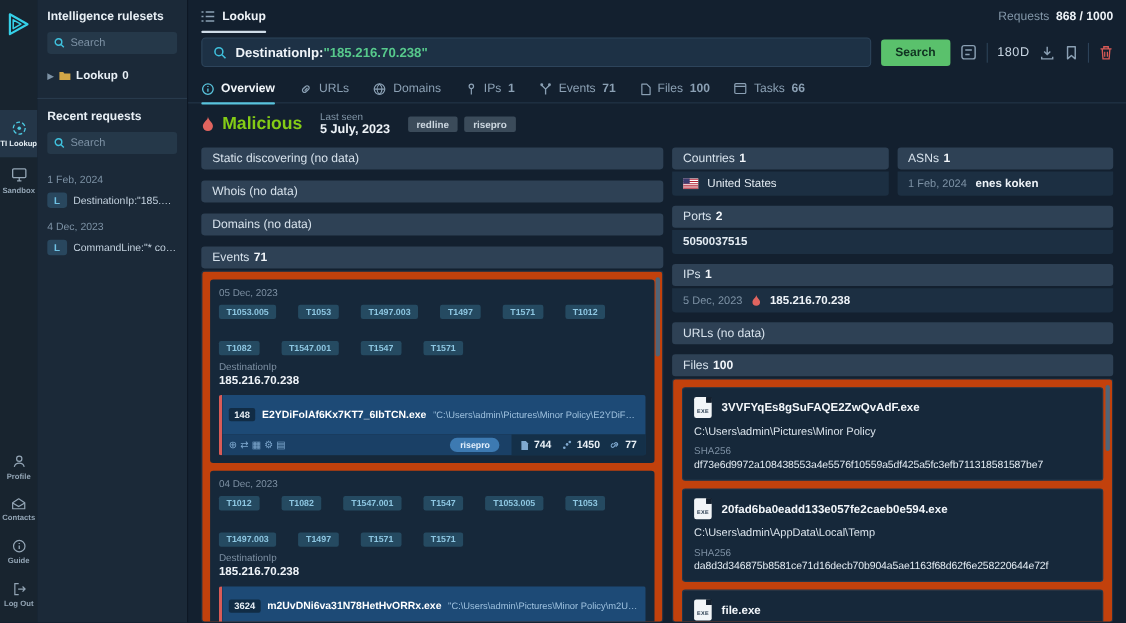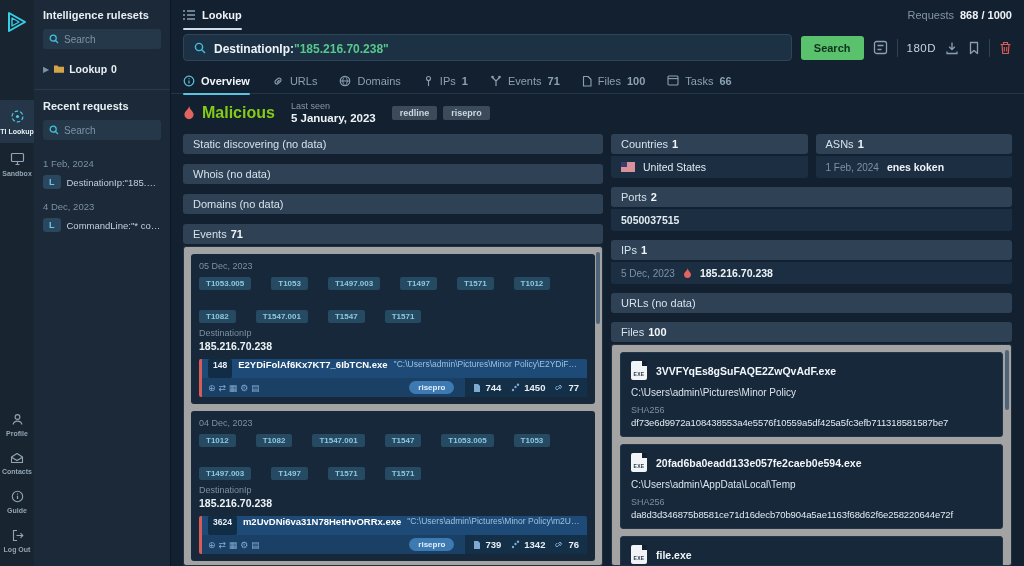--- a/index.html
+++ b/index.html
@@ -76,32 +76,32 @@
   .bar b { color:#f2f6fa; margin-left:4px; }
 
   .panel { display:flex; flex-direction:column; min-height:0; }
   .panel .body-row { background:#1c2f42; border-radius:0 0 3px 3px; margin-top:2px; padding:5px 10px; font-size:10.5px; color:#e3ebf2; display:flex; align-items:center; gap:8px; }
   .duo { display:flex; gap:8px; }
   .duo .panel { flex:1; }
   .body-row .dt { color:#7d92a5; font-size:10px; }
   .body-row b { font-size:10.5px; color:#eef3f8; }
   .ports-vals { display:flex; gap:0; font-weight:bold; }
 
-  .list-body { position:relative; flex:1; min-height:0; background:#a3a3a3; border:1px solid #1f3144; border-radius:3px; margin-top:2px; overflow:hidden; }
+  .list-body { position:relative; flex:1; min-height:0; background:#c2410c; border:1px solid #1f3144; border-radius:3px; margin-top:2px; overflow:hidden; }
   .vthumb { position:absolute; right:2px; top:5px; width:4px; height:80px; background:#506477; border-radius:2px; cursor:pointer; }
 
   
   .ev { margin:7px 7px 0; background:#16283a; border-radius:3px; padding:7px 8px; cursor:pointer; }
   .ev-date { font-size:9px; color:#7d90a3; }
   .ev-tags { display:flex; flex-wrap:wrap; gap:20px; margin:6px 0 2px; }
   .ev-tags .tag { background:#254a61; color:#8ec7e2; font-size:8px; font-weight:bold; padding:2px 7px; border-radius:2px; cursor:pointer; }
   .ev-field { font-size:9px; color:#7d90a3; margin-top:5px; }
   .ev-value { font-size:10.5px; font-weight:bold; color:#eef3f8; margin:2px 0 7px; }
   .proc { border-left:3px solid #d95b57; border-radius:2px; overflow:hidden; }
-  .proc-top { background:#1d4a76; height:19px; display:flex; gap:6px; padding:0 6px; }
+  .proc-top { background:#1d4a76; height:36px; display:flex; align-items:center; gap:6px; padding:0 6px; }
   .pid { background:#112c45; color:#e8eff5; font-size:8.5px; font-weight:bold; border-radius:2px; padding:1px 5px; flex-shrink:0; }
   .pname { font-size:9.5px; font-weight:bold; color:#ffffff; white-space:nowrap; flex-shrink:0; }
   .ppath { font-size:8.5px; color:#9dc0de; white-space:nowrap; overflow:hidden; text-overflow:ellipsis; }
   .proc-bot { background:#1a4066; height:19px; display:flex; align-items:center; gap:7px; padding:0 0 0 6px; }
   .pglyphs { display:flex; gap:6px; font-family:"DejaVu Sans",sans-serif; font-size:9px; color:#7fa9d0; }
   .pill { margin-left:auto; background:#3d7ab2; color:#e2eefb; font-size:8px; font-weight:bold; border-radius:8px; padding:2px 9px; }
   .pcounts { background:#143049; height:100%; display:flex; align-items:center; gap:10px; padding:0 8px; margin-left:4px; }
   .pc { display:flex; align-items:center; gap:4px; font-size:9.5px; font-weight:bold; color:#e8eff5; }
 
   
@@ -342,21 +342,21 @@
     <div class="verdict">
       <span>
           <svg width="12" height="15" viewBox="0 0 12 15">
             <path d="M6 .8C6.4 4 1.4 5.8 1.4 9.6a4.6 4.6 0 009.2 0C10.6 6.4 7 5.2 6 .8z" fill="#e0645f"></path>
           </svg>
         </span>
       <span class="v">Malicious</span>
     </div>
     <div class="lastseen">
       <div class="k">Last seen</div>
-      <div class="d">5 January, 2023</div>
+      <div class="d">5 July, 2023</div>
     </div>
     <div class="vtags">
         <span class="tag">redline</span>
         <span class="tag">risepro</span>
       </div>
   </div>
 
   <div class="content">
 
     <div class="col-left">

